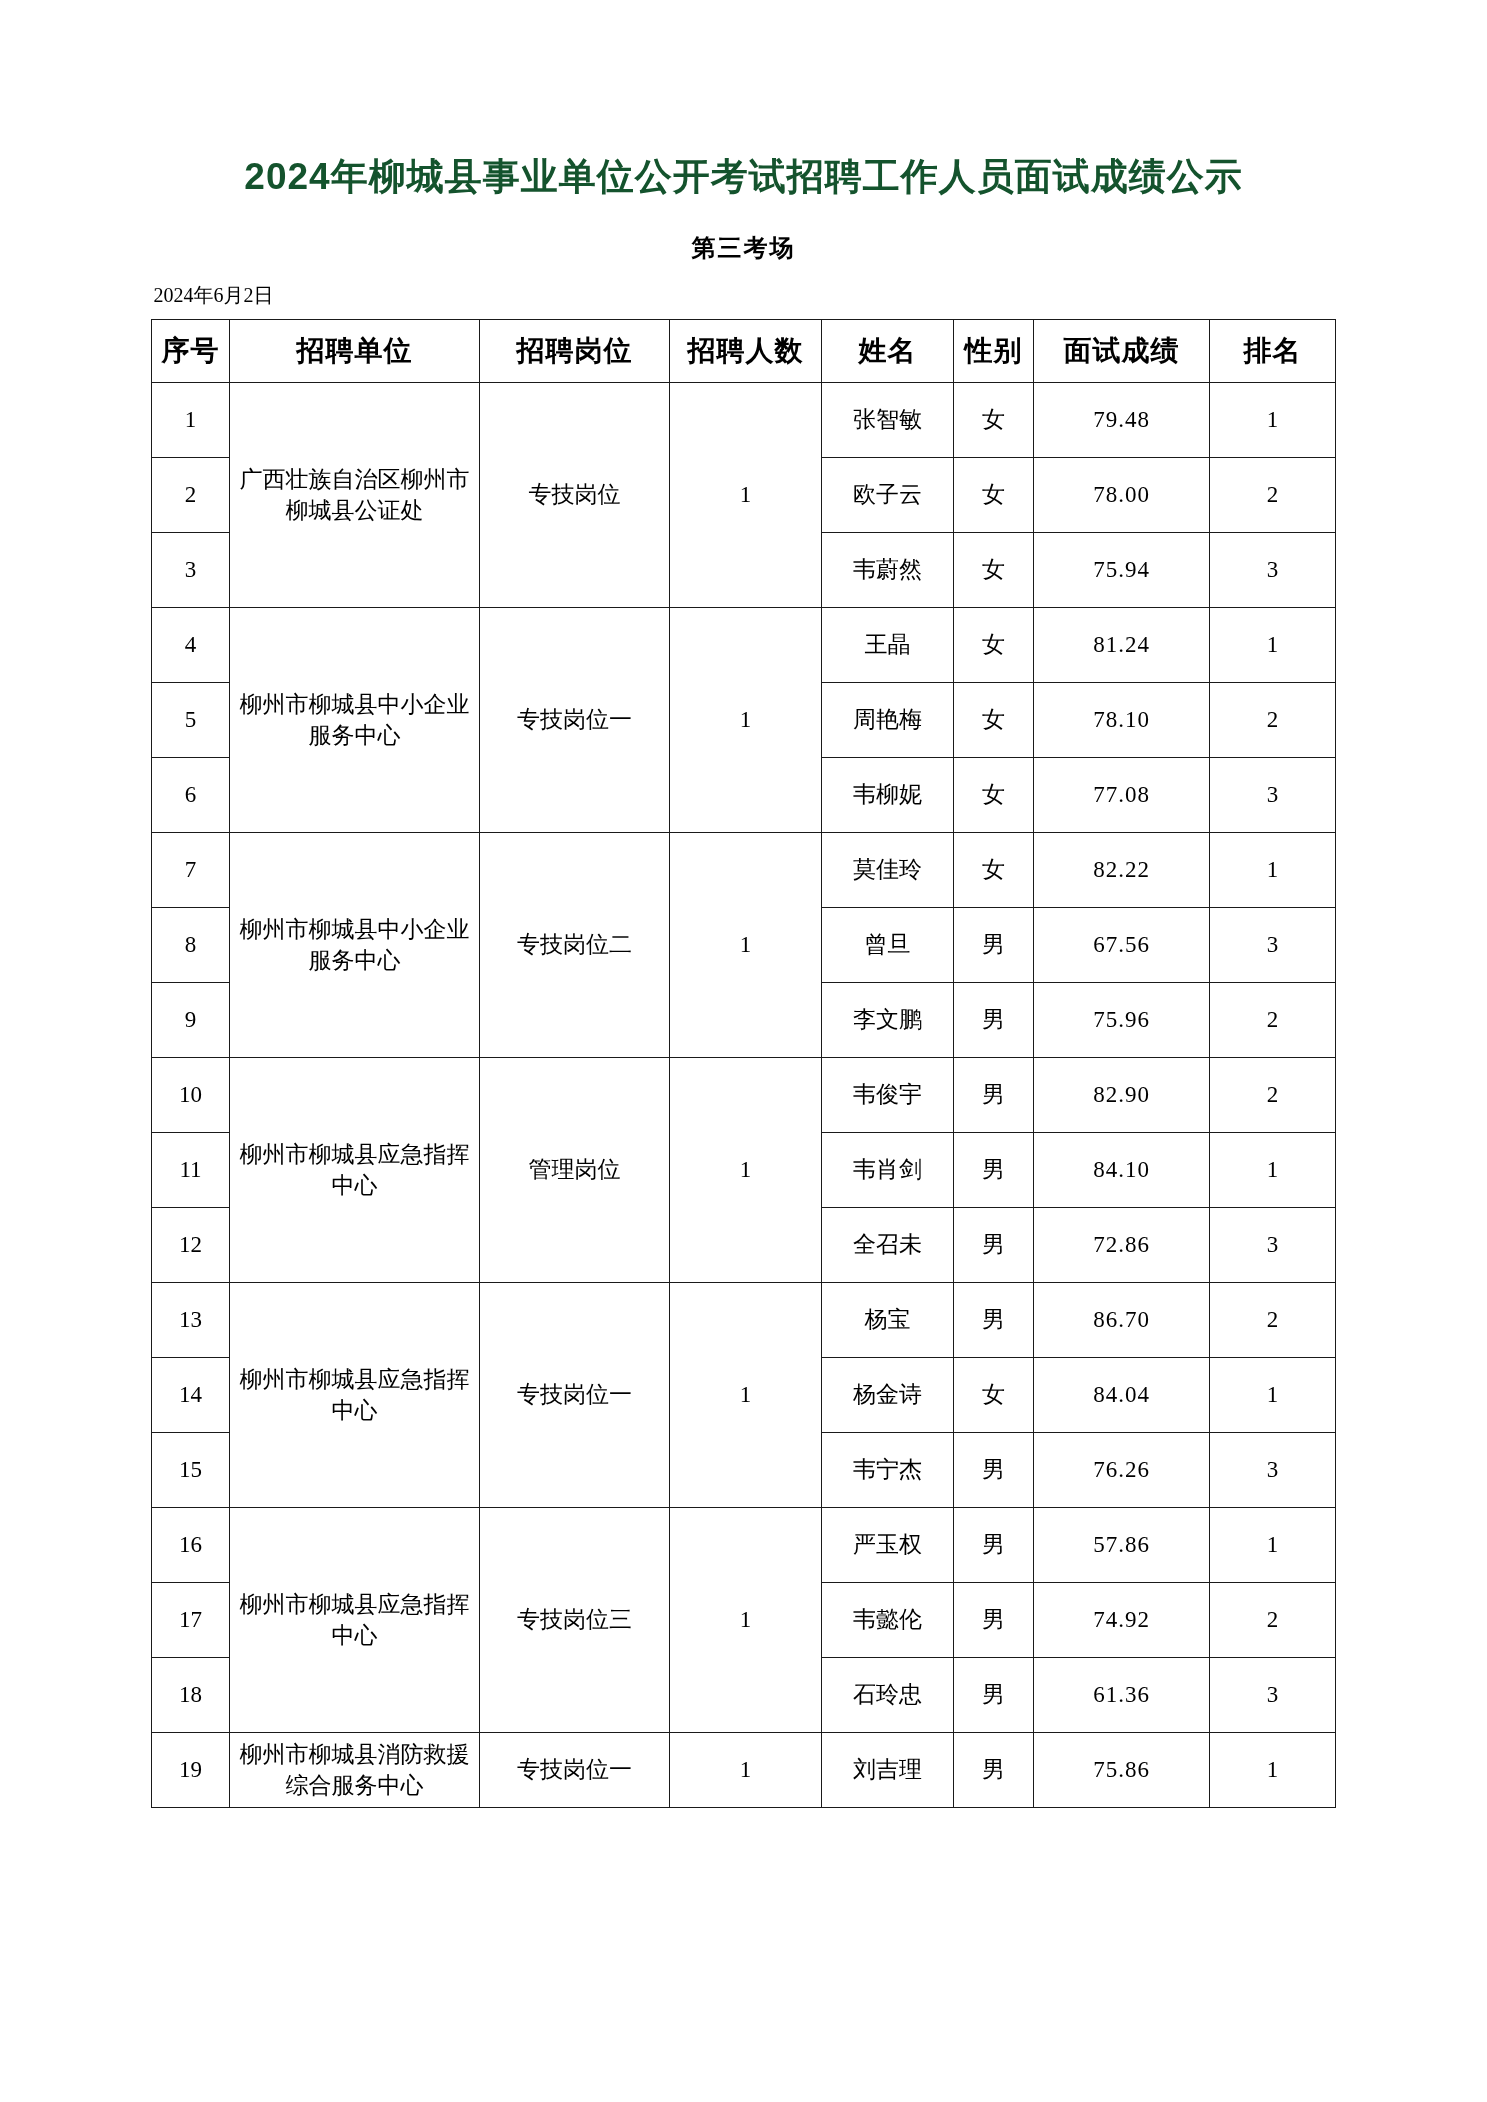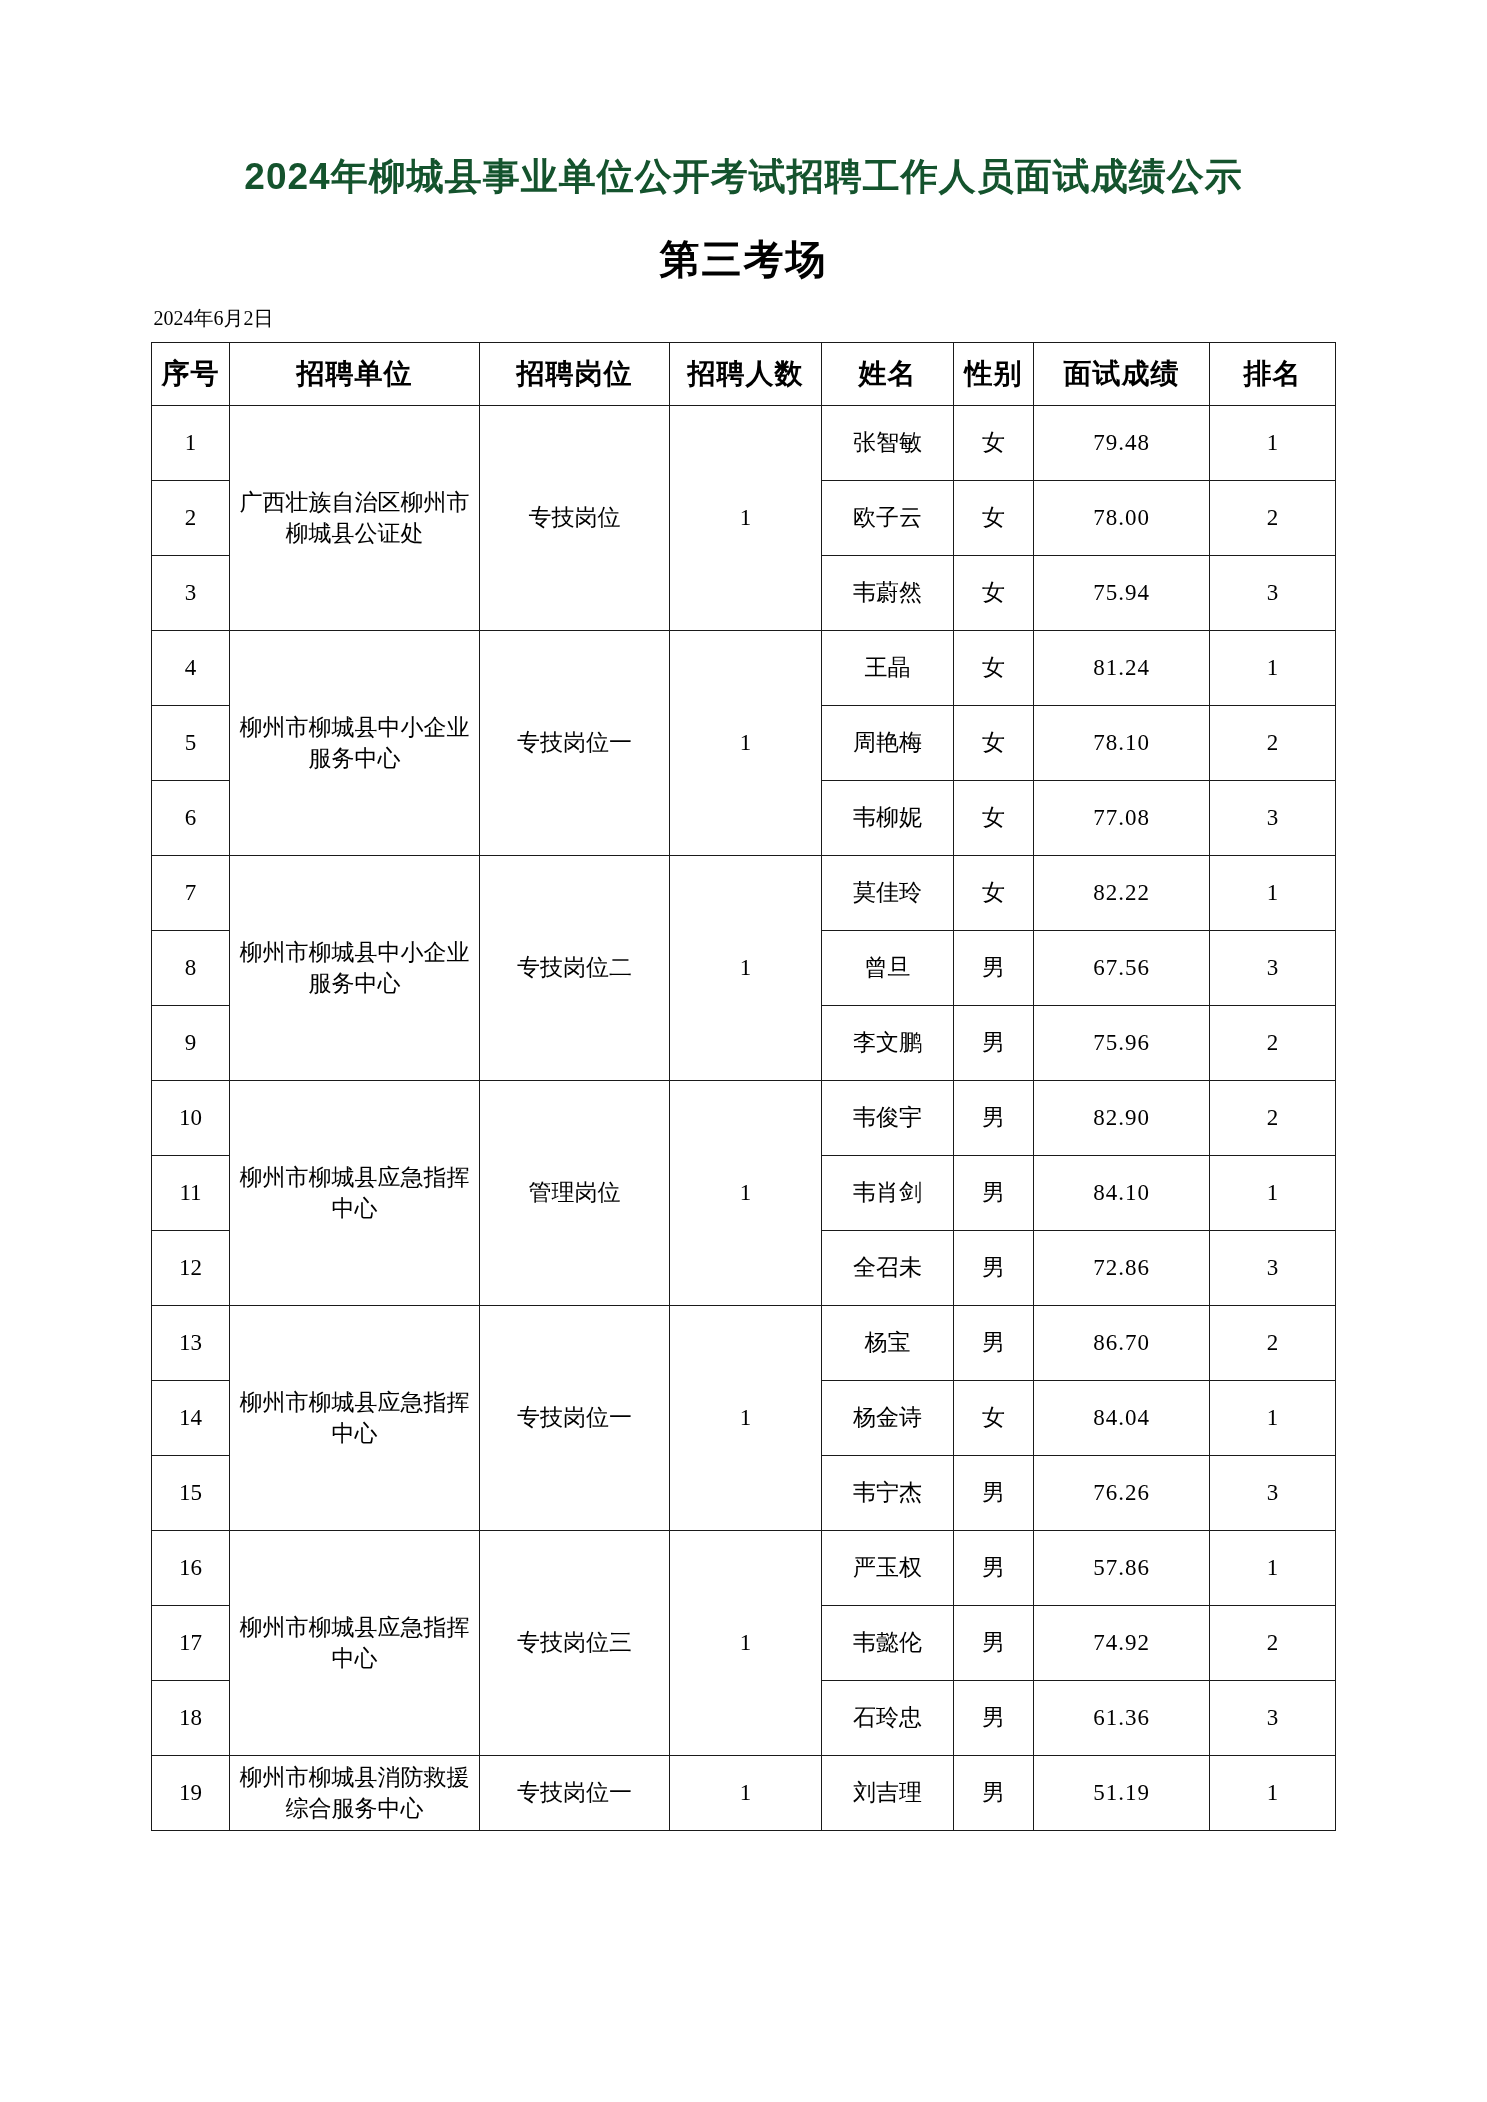--- a/index.html
+++ b/index.html
@@ -27,21 +27,21 @@
     font-size: 37px;
     text-align: center;
     letter-spacing: 1px;
     margin: 0;
     padding-top: 152px;
     color: #14532d;
   }
   .doc-subtitle {
     font-family: "Liberation Serif", serif;
     font-weight: bold;
-    font-size: 40px;
+    font-size: 24px;
     text-align: center;
     margin: 0;
     padding-top: 30px;
     letter-spacing: 2px;
     color: #000;
   }
   .date-line {
     width: 1180px;
     margin: 18px auto 0 auto;
     text-align: left;
@@ -275,19 +275,19 @@
           <td class="score-cell">61.36</td>
           <td class="rank-cell">3</td>
         </tr>
         <tr class="group-sep">
           <td class="idx-cell">19</td>
           <td class="unit-cell" rowspan="1">柳州市柳城县消防救援综合服务中心</td>
           <td rowspan="1">专技岗位一</td>
           <td class="num-cell" rowspan="1">1</td>
           <td>刘吉理</td>
           <td>男</td>
-          <td class="score-cell">51.19</td>
+          <td class="score-cell">75.86</td>
           <td class="rank-cell">1</td>
         </tr>
       </tbody>
   </table>
 
 </div>
 
 </body></html>

